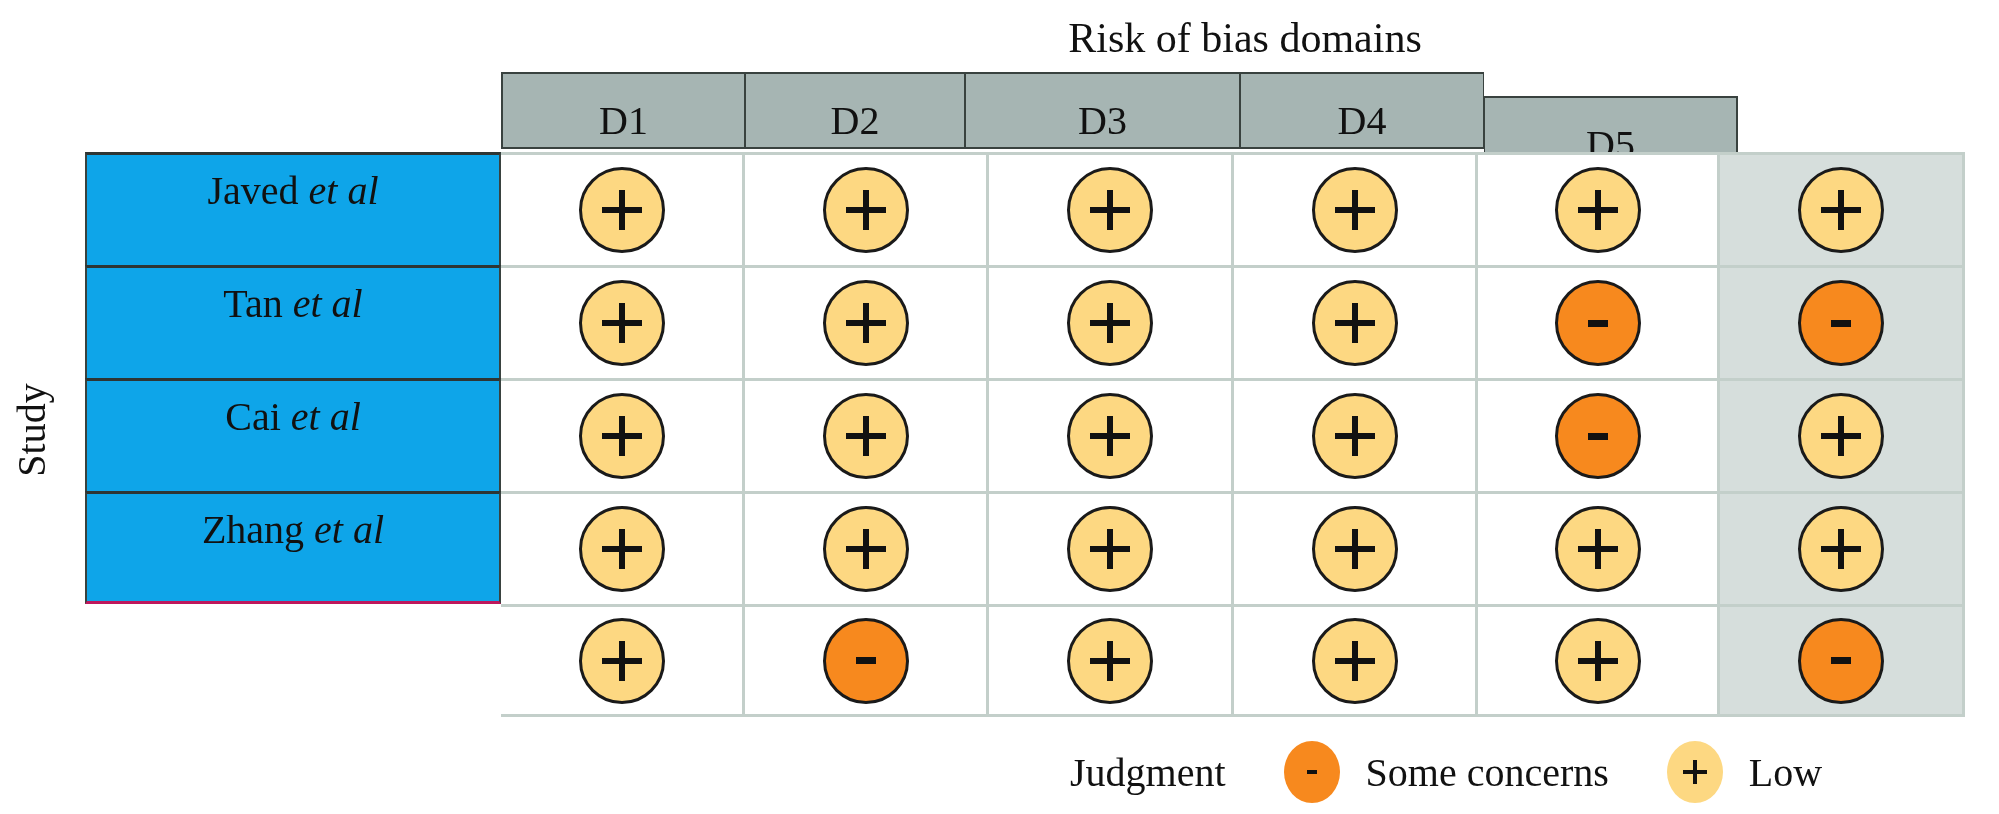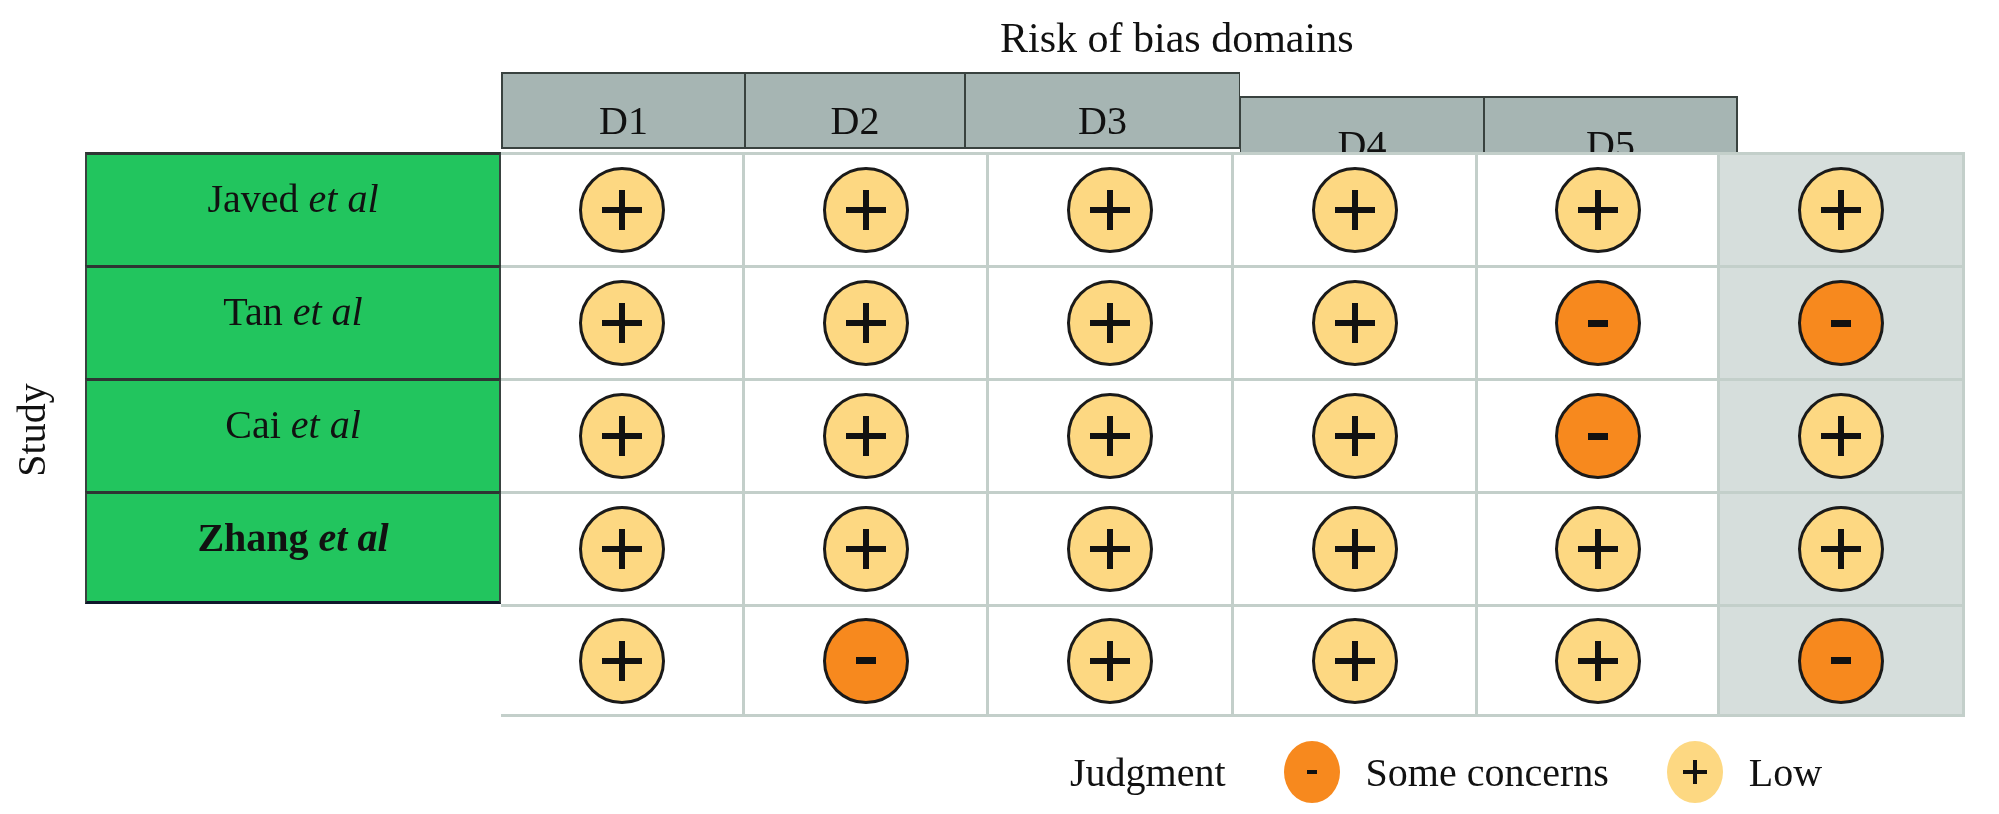--- a/index.html
+++ b/index.html
@@ -1,34 +1,34 @@
 <!DOCTYPE html>
 <html><head>
 <meta charset="utf-8">
 <style>
   html, body { margin:0; padding:0; background:#ffffff; }
   body { width:1999px; height:814px; position:relative; overflow:hidden;
          font-family:"Liberation Serif", "DejaVu Serif", serif; color:#111; }
-  .title { position:absolute; left:1000px; top:10px; width:490px; 
+  .title { position:absolute; left:1000px; top:10px; width:490px; text-align:center;
            font-size:42px; line-height:56px; }
   .ylabel { position:absolute; left:-28px; top:405px; width:120px; text-align:center;
             font-size:40px; line-height:50px; transform:rotate(-90deg); }
   .header-row { position:absolute; left:501px; top:72px; height:77px; display:flex; }
   .hcell { box-sizing:border-box; height:77px; background:#a6b5b3; border:2px solid #39423f;
            border-left-width:1px; border-right-width:1px;
            display:flex; align-items:center; justify-content:center;
            font-size:40px; padding-top:20px; }
   .hcell:first-child { border-left-width:2px; }
   .hcell:last-child { border-right-width:2px; }
   .study-col { position:absolute; left:85px; top:152px; width:416px; }
-  .srow { box-sizing:border-box; height:113px; background:#22c55e;
+  .srow { box-sizing:border-box; height:113px; background:#0ea5e9;
           border-left:2px solid #39423f; border-right:2px solid #39423f;
           border-top:3px solid #2e3533;
-          font-size:40px; text-align:center; padding-top:20px; white-space:nowrap; }
-  .srow:last-child { border-bottom:3px solid #0f172a;font-weight:bold; }
+          font-size:40px; text-align:center; padding-top:12px; white-space:nowrap; }
+  .srow:last-child { border-bottom:3px solid #be185d; }
   .srow em { font-style:italic; }
   .grid { position:absolute; left:501px; top:152px; }
   .grow { display:flex; height:113px; }
   .gcell { box-sizing:border-box; height:113px; background:#ffffff;
            border-top:3px solid #c3cfca; border-right:3px solid #c3cfca;
            display:flex; align-items:center; justify-content:center; }
   .grow:last-child .gcell { border-bottom:3px solid #c3cfca; }
   .gcell.overall { background:#d6dedc; }
   .dot { width:86px; height:86px; border-radius:50%; border:3px solid #1a1a1a;
          box-sizing:border-box; display:flex; align-items:center; justify-content:center;
@@ -53,21 +53,21 @@
 </head>
 <body>
 
 <div class="title">Risk of bias domains</div>
 <div class="ylabel">Study</div>
 
 <div class="header-row">
     <div class="hcell" style="width: 244px;">D1</div>
     <div class="hcell" style="width: 220px;">D2</div>
     <div class="hcell" style="width: 275px;">D3</div>
-    <div class="hcell" style="width: 244px; margin-top: 24px;">D4</div>
+    <div class="hcell" style="width: 244px;">D4</div>
     <div class="hcell" style="width: 254px; margin-top: 24px;">D5</div>
   </div>
 <div class="study-col">
     <div class="srow"><span>Javed</span> <em>et al</em></div>
     <div class="srow"><span>Tan</span> <em>et al</em></div>
     <div class="srow"><span>Cai</span> <em>et al</em></div>
     <div class="srow"><span>Zhang</span> <em>et al</em></div>
   </div>
 <div class="grid">
     <div class="grow">

